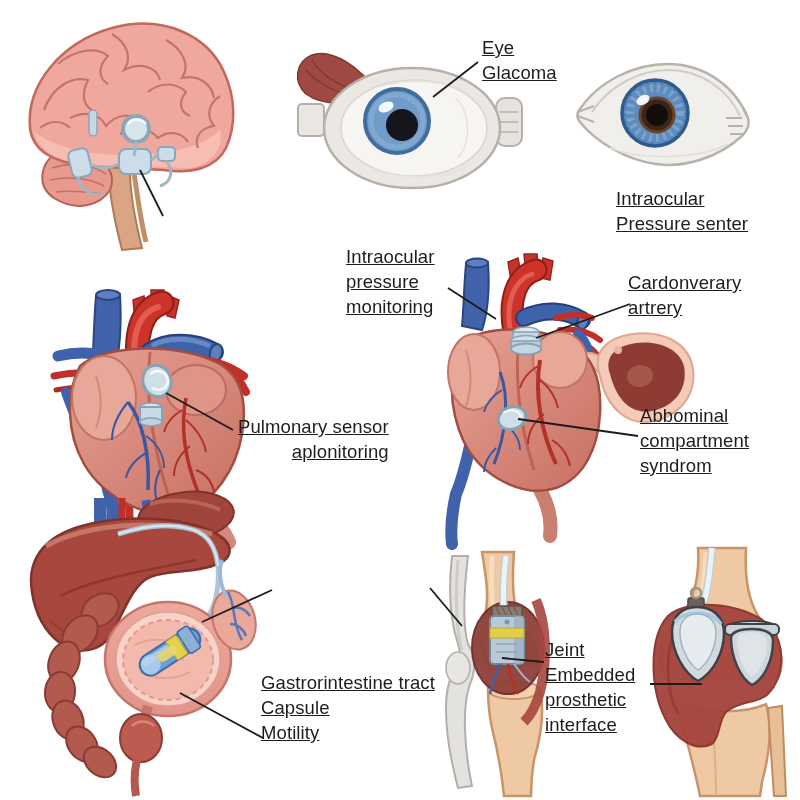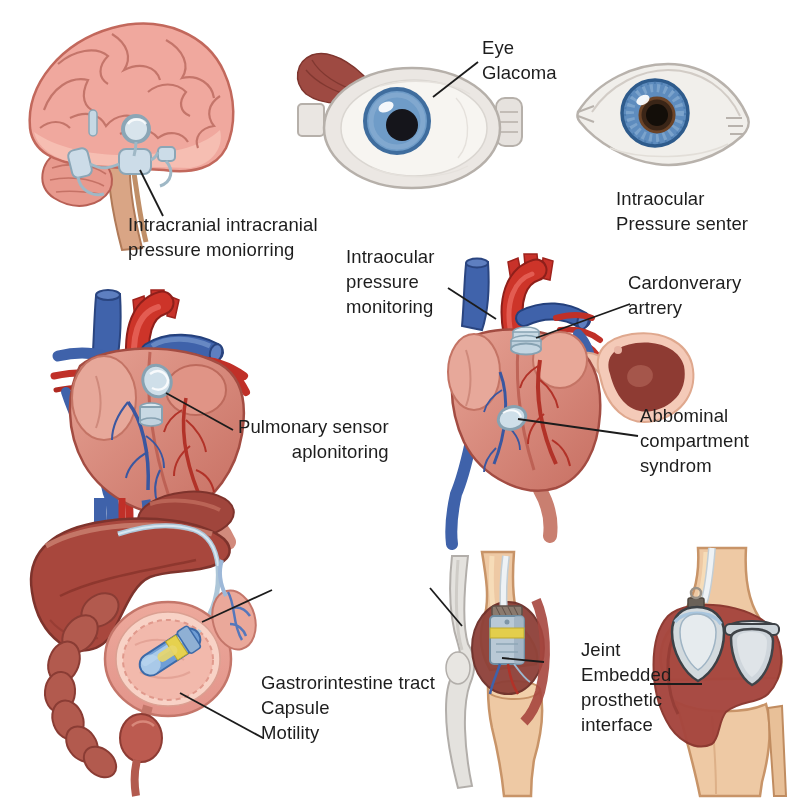--- a/index.html
+++ b/index.html
@@ -5,20 +5,21 @@
   html,body{margin:0;padding:0;background:#ffffff;}
   .stage{
     position:relative;width:800px;height:800px;background:#ffffff;
     overflow:hidden;font-family:"Liberation Sans",sans-serif;
   }
   .stage svg{position:absolute;left:0;top:0;}
   .label{
     position:absolute;white-space:pre-line;
     font-size:18.5px;line-height:25px;color:#1d1d1d;
     letter-spacing:0.1px;
+    text-decoration:underline;
   }
   .label.center{text-align:left;}
 </style>
 </head>
 <body>
 
 <div class="stage">
 <svg viewBox="0 0 800 800" width="800" height="800">
   <defs>
     <linearGradient id="heartGrad" x1="0" y1="0" x2="1" y2="1">
@@ -255,36 +256,34 @@
     <line x1="233" y1="430" x2="166" y2="393"></line>
     <line x1="638" y1="436" x2="518" y2="419"></line>
     <line x1="272" y1="590" x2="202" y2="622"></line>
     <line x1="430" y1="588" x2="462" y2="626"></line>
     <line x1="263" y1="738" x2="180" y2="693"></line>
     <line x1="544" y1="662" x2="502" y2="658"></line>
     <line x1="650" y1="684" x2="702" y2="684"></line>
   </g>
 </svg>
 
-  <div class="label" style="left:128px;top:212px;">Intracranial intracranial
-pressure moniorring</div>
   <div class="label" style="left:482px;top:35px;">Eye
 Glacoma</div>
   <div class="label" style="left:616px;top:186px;">Intraocular
 Pressure senter</div>
   <div class="label" style="left:346px;top:244px;">Intraocular
 pressure
 monitoring</div>
   <div class="label center" style="left:628px;top:270px;width:140px;">Cardonverary
 artrery</div>
   <div class="label" style="left:238px;top:414px;text-align:right;">Pulmonary sensor
 aplonitoring</div>
   <div class="label" style="left:640px;top:403px;">Abbominal
 compartment
 syndrom</div>
   <div class="label" style="left:261px;top:670px;">Gastrorintestine tract
 Capsule
 Motility</div>
-  <div class="label" style="left:545px;top:637px;margin-left:36px;">Jeint
+  <div class="label" style="left:545px;top:637px;">Jeint
 Embedded
 prosthetic
 interface</div>
 </div>
 
 </body></html>

